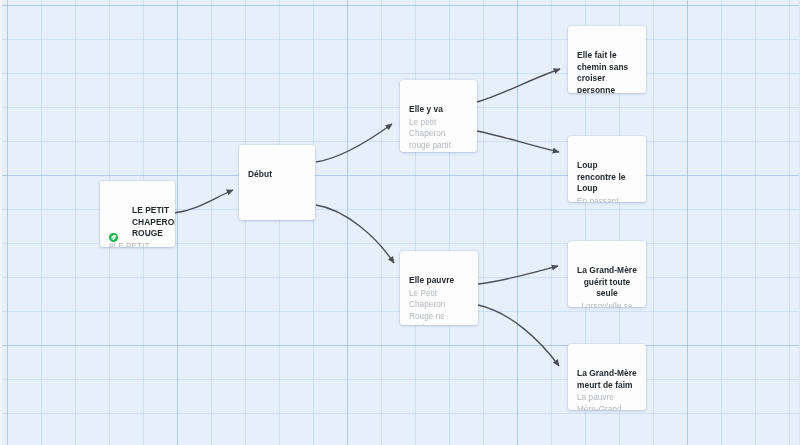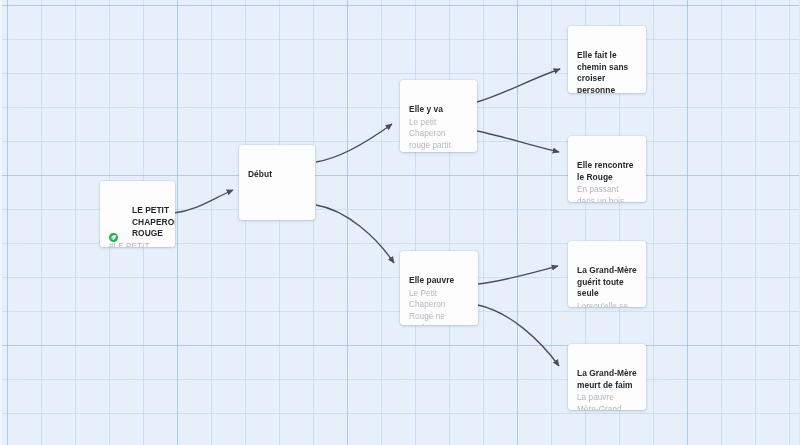--- a/index.html
+++ b/index.html
@@ -135,30 +135,30 @@
     <div class="node-title">Elle y va</div>
     <p class="node-body">Le petit Chaperon rouge partit aussitôt pour aller chez sa mère-grand,</p>
   </div>
 
   <div class="node" style="left:566px; top:26px; width:78px; height:67px;">
     <div class="node-title">Elle fait le chemin sans croiser personne</div>
     <p class="node-body">La grand-mère habitait loin, au</p>
   </div>
 
   <div class="node" style="left:566px; top:136px; width:78px; height:66px;">
-    <div class="node-title">Elle rencontre le Rouge</div>
+    <div class="node-title">Loup rencontre le Loup</div>
     <p class="node-body">En passant dans un bois, elle rencontra compère le</p>
   </div>
 
   <div class="node" style="left:398px; top:251px; width:78px; height:74px;">
     <div class="node-title">Elle pauvre</div>
     <p class="node-body">Le Petit Chaperon Rouge ne voulut pas tout de suite partir chez</p>
   </div>
 
-  <div class="node" style="left:566px; top:241px; width:78px; height:66px;">
+  <div class="node" style="left:566px; top:241px; width:78px; height:66px;text-align:center;">
     <div class="node-title">La Grand-Mère guérit toute seule</div>
     <p class="node-body">Lorsqu'elle se réveilla le matin suivant, la</p>
   </div>
 
   <div class="node" style="left:566px; top:344px; width:78px; height:66px;">
     <div class="node-title">La Grand-Mère meurt de faim</div>
     <p class="node-body">La pauvre Mère-Grand, qui n'avait plus rien mangé depuis</p>
   </div>
 
 </div>

